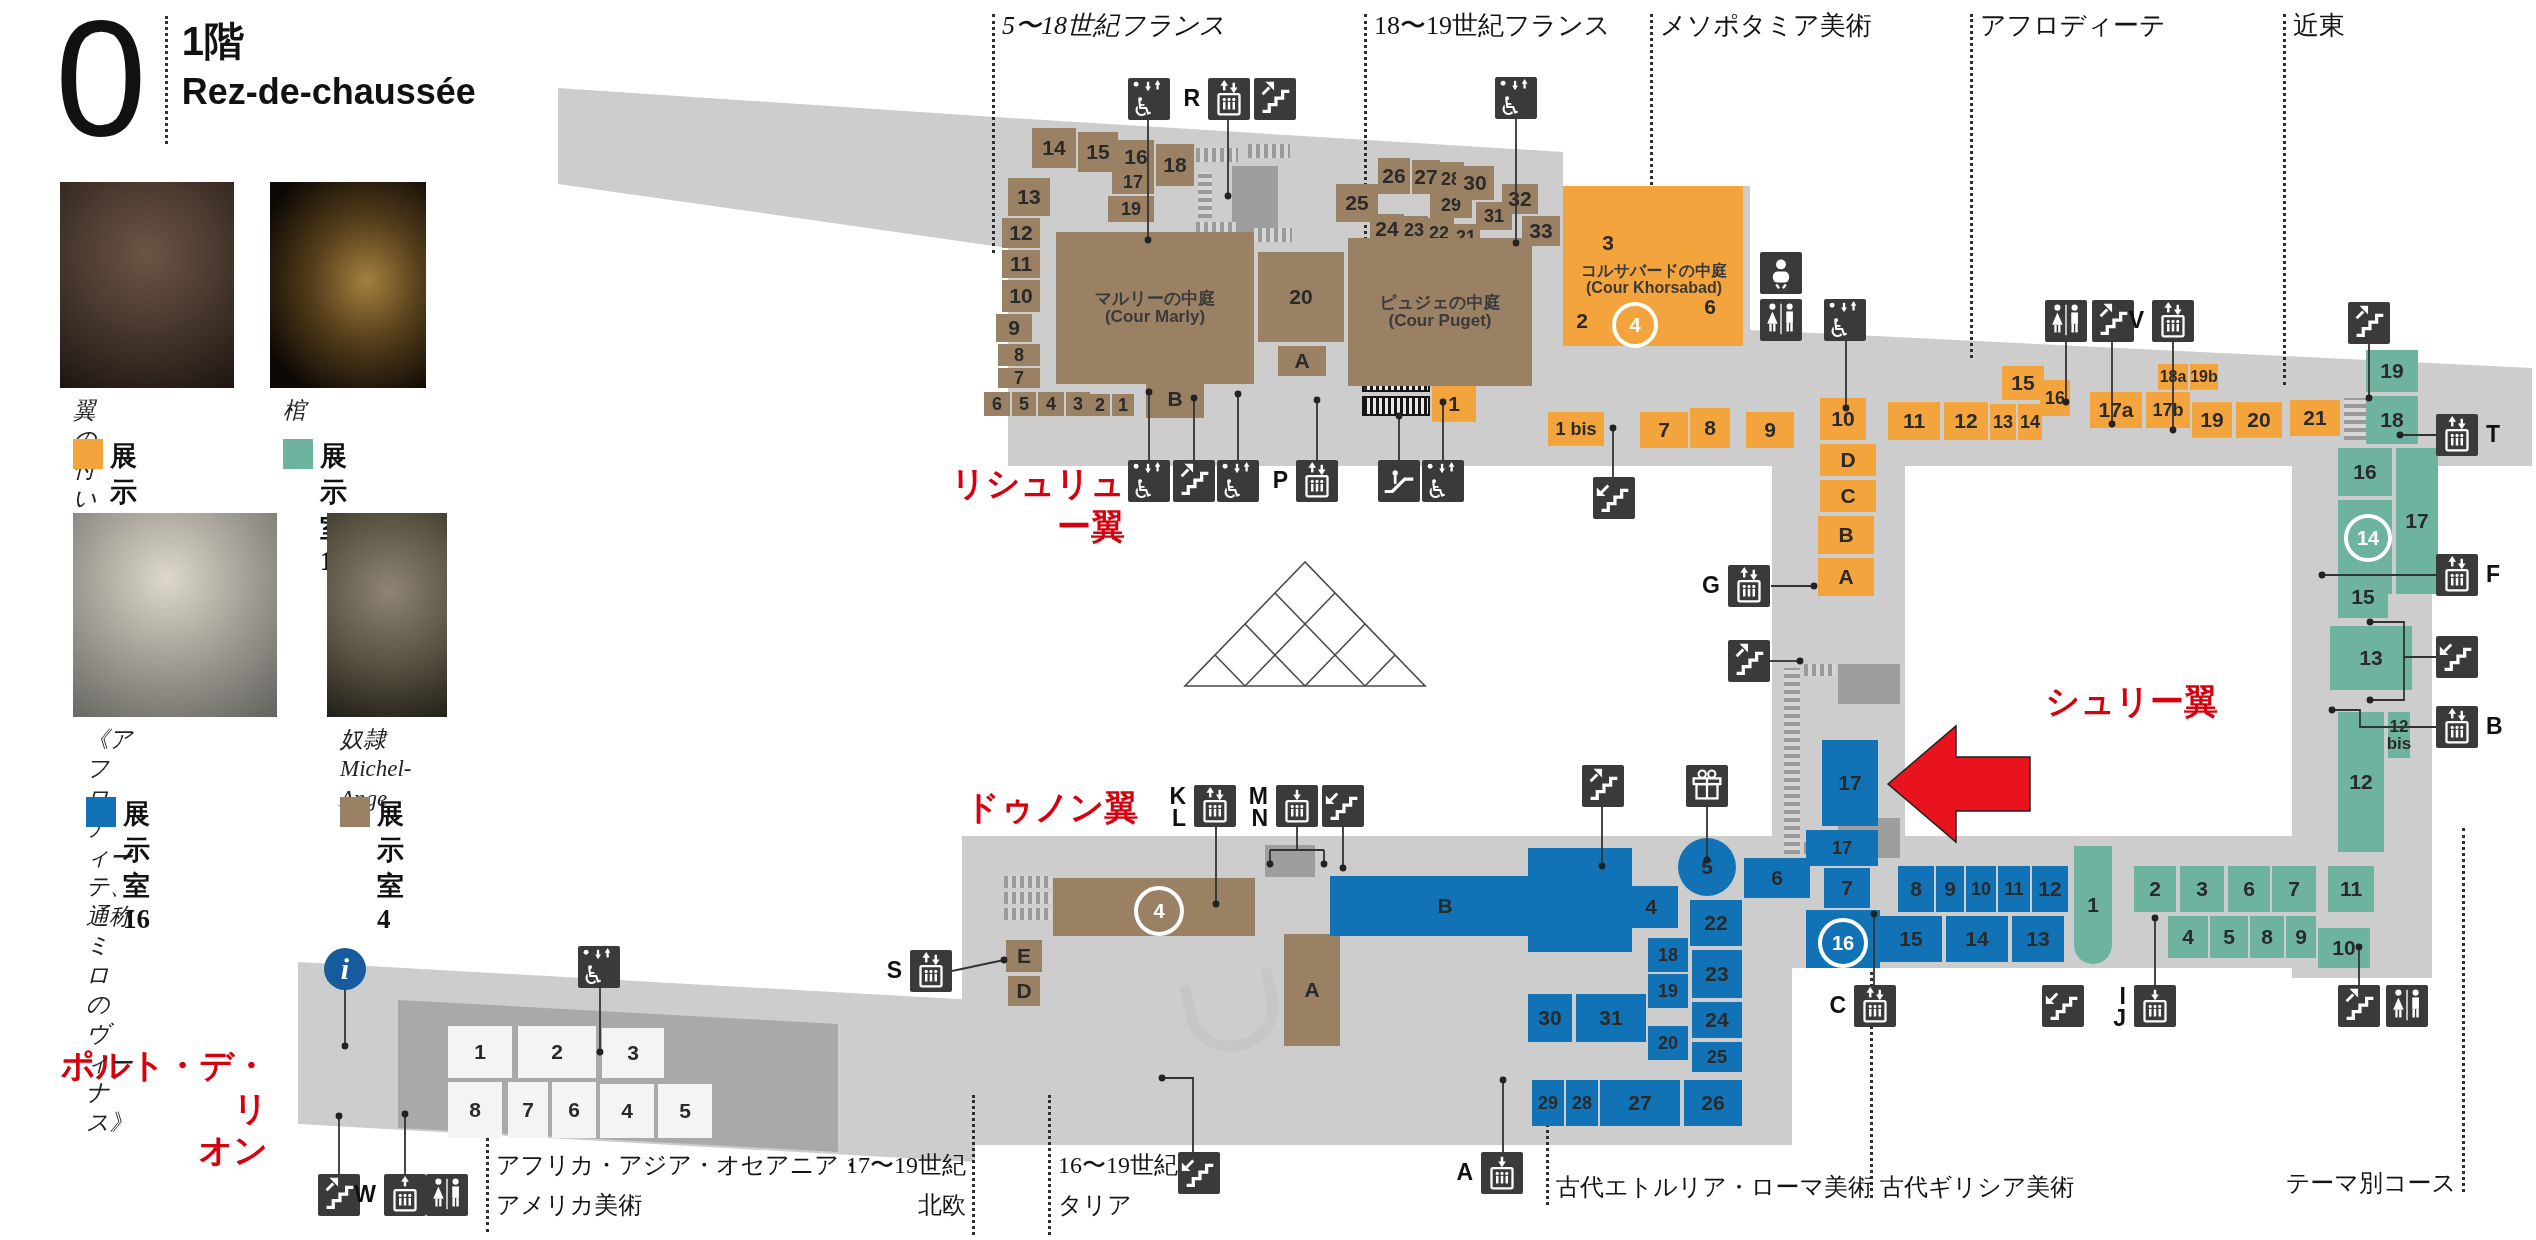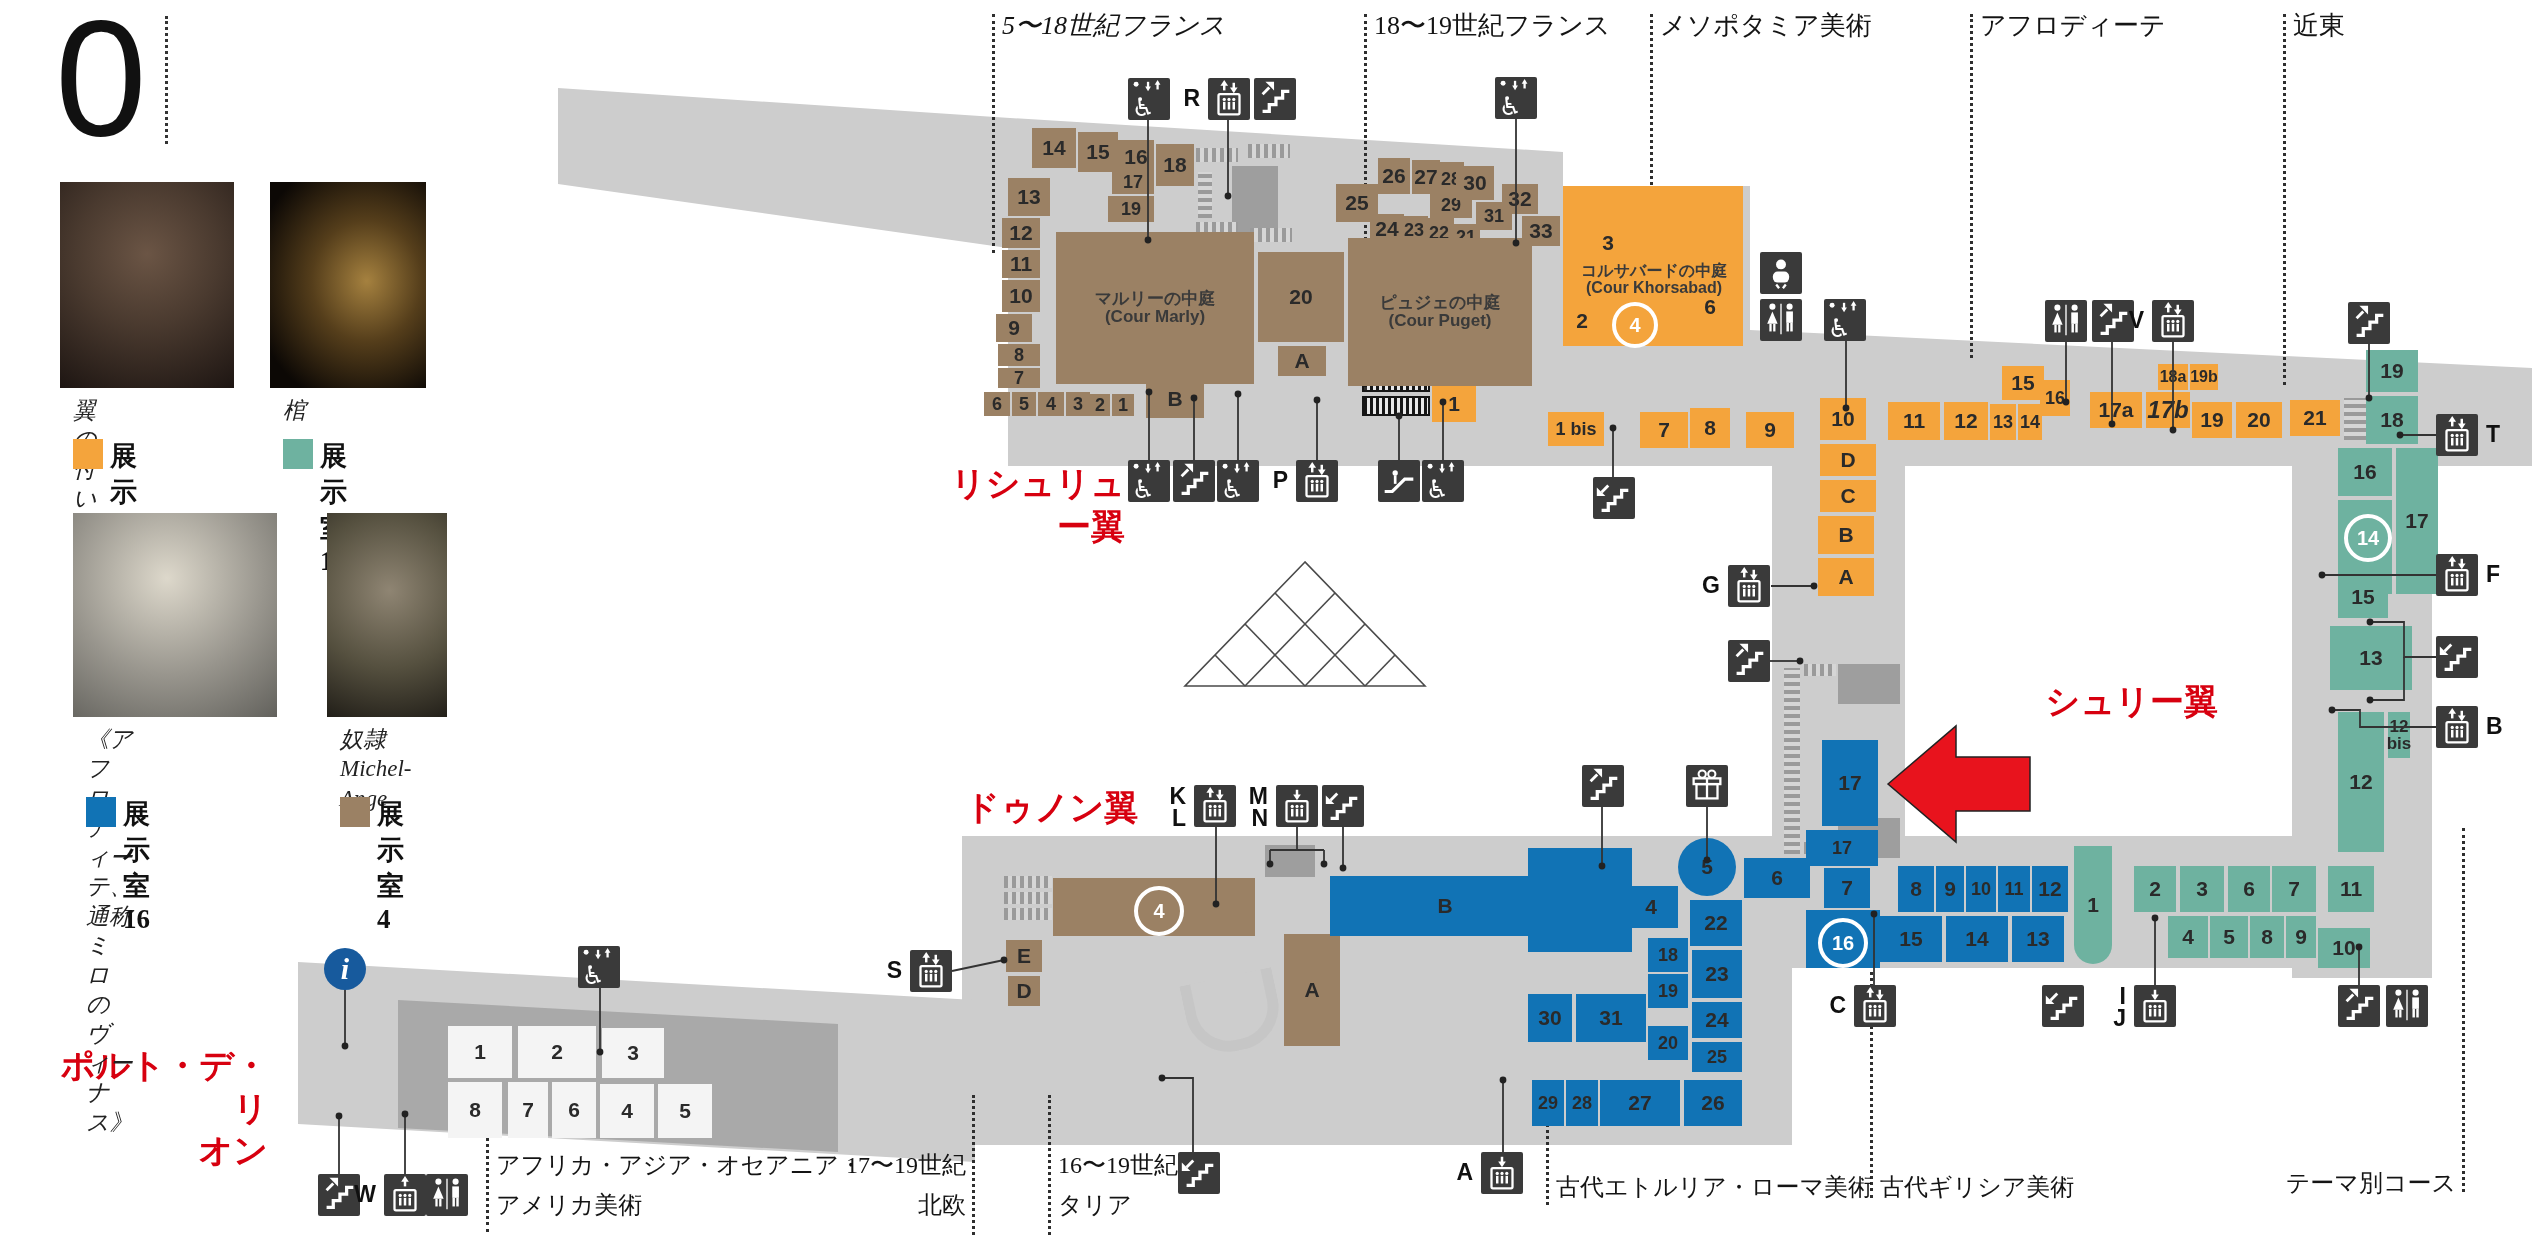--- a/index.html
+++ b/index.html
@@ -160,21 +160,21 @@
       <div class="room" style="left: 1690px; top: 408px; width: 40px; height: 40px; font-size: 21px; background: rgb(244, 164, 60);">8</div>
       <div class="room" style="left: 1746px; top: 412px; width: 48px; height: 36px; font-size: 21px; background: rgb(244, 164, 60);">9</div>
       <div class="room" style="left: 1820px; top: 398px; width: 46px; height: 42px; font-size: 21px; background: rgb(244, 164, 60);">10</div>
       <div class="room" style="left: 1888px; top: 402px; width: 52px; height: 38px; font-size: 21px; background: rgb(244, 164, 60);">11</div>
       <div class="room" style="left: 1944px; top: 402px; width: 44px; height: 38px; font-size: 21px; background: rgb(244, 164, 60);">12</div>
       <div class="room" style="left: 1990px; top: 404px; width: 26px; height: 36px; font-size: 18px; background: rgb(244, 164, 60);">13</div>
       <div class="room" style="left: 2018px; top: 404px; width: 24px; height: 36px; font-size: 18px; background: rgb(244, 164, 60);">14</div>
       <div class="room" style="left: 2002px; top: 366px; width: 42px; height: 34px; font-size: 21px; background: rgb(244, 164, 60);">15</div>
       <div class="room" style="left: 2040px; top: 380px; width: 30px; height: 36px; font-size: 18px; background: rgb(244, 164, 60);">16</div>
       <div class="room" style="left: 2090px; top: 392px; width: 52px; height: 36px; font-size: 21px; background: rgb(244, 164, 60);">17a</div>
-      <div class="room" style="left: 2146px; top: 392px; width: 44px; height: 36px; font-size: 24px; background: rgb(244, 164, 60); font-style: italic;">17b</div>
+      <div class="room" style="left: 2146px; top: 392px; width: 44px; height: 36px; font-size: 18px; background: rgb(244, 164, 60);">17b</div>
       <div class="room" style="left: 2158px; top: 364px; width: 30px; height: 26px; font-size: 16px; background: rgb(244, 164, 60);">18a</div>
       <div class="room" style="left: 2190px; top: 364px; width: 28px; height: 26px; font-size: 16px; background: rgb(244, 164, 60);">19b</div>
       <div class="room" style="left: 2192px; top: 402px; width: 40px; height: 36px; font-size: 21px; background: rgb(244, 164, 60);">19</div>
       <div class="room" style="left: 2236px; top: 402px; width: 46px; height: 36px; font-size: 21px; background: rgb(244, 164, 60);">20</div>
       <div class="room" style="left: 2290px; top: 400px; width: 50px; height: 36px; font-size: 21px; background: rgb(244, 164, 60);">21</div>
       <div class="room" style="left: 1820px; top: 444px; width: 56px; height: 32px; font-size: 21px; background: rgb(244, 164, 60);">D</div>
       <div class="room" style="left: 1820px; top: 480px; width: 56px; height: 32px; font-size: 21px; background: rgb(244, 164, 60);">C</div>
       <div class="room" style="left: 1818px; top: 516px; width: 56px; height: 38px; font-size: 21px; background: rgb(244, 164, 60);">B</div>
       <div class="room" style="left: 1818px; top: 558px; width: 56px; height: 38px; font-size: 21px; background: rgb(244, 164, 60);">A</div>
       <div class="room" style="left: 2366px; top: 350px; width: 52px; height: 42px; font-size: 21px; background: rgb(110, 178, 160);">19</div>
@@ -807,20 +807,24 @@
       <div class="wlabel" style="left: 923px; top: 462px; width: 202px; text-align: right;">リシュリュー翼</div>
       <div class="wlabel" style="left: 2018px; top: 680px; width: 200px; text-align: right;">シュリー翼</div>
       <div class="wlabel" style="left: 965px; top: 786px; width: 200px; text-align: left;">ドゥノン翼</div>
       <div class="wlabel" style="left: 44px; top: 1044px; width: 224px; text-align: right;">ポルト・デ・リ
 オン</div>
     </div>
 
   <header>
     <div class="digit">0</div>
     <div class="hdiv"></div>
+    <div>
+      <div class="h-jp">1階</div>
+      <div class="h-fr">Rez-de-chaussée</div>
+    </div>
   </header>
 
   <div id="legend">
       <div class="photo ph-bulls" style="left: 60px; top: 182px; width: 174px; height: 206px;"></div>
       <div class="cap" style="left: 73px; top: 396px;">翼の付いた雄牛</div>
       <div class="swatch" style="left: 73px; top: 439px; background: rgb(244, 164, 60);"></div>
       <div class="swtext" style="left: 110px; top: 438px;">展示室 4</div>
       <div class="photo ph-coffin" style="left: 270px; top: 182px; width: 156px; height: 206px;"></div>
       <div class="cap" style="left: 283px; top: 396px;">棺</div>
       <div class="swatch" style="left: 283px; top: 439px; background: rgb(110, 178, 160);"></div>

